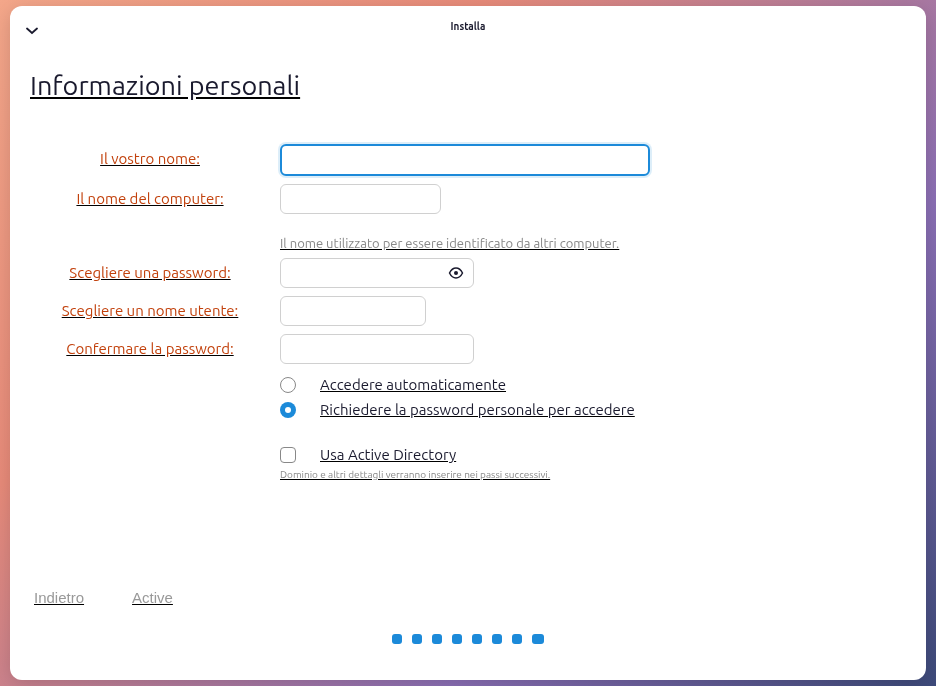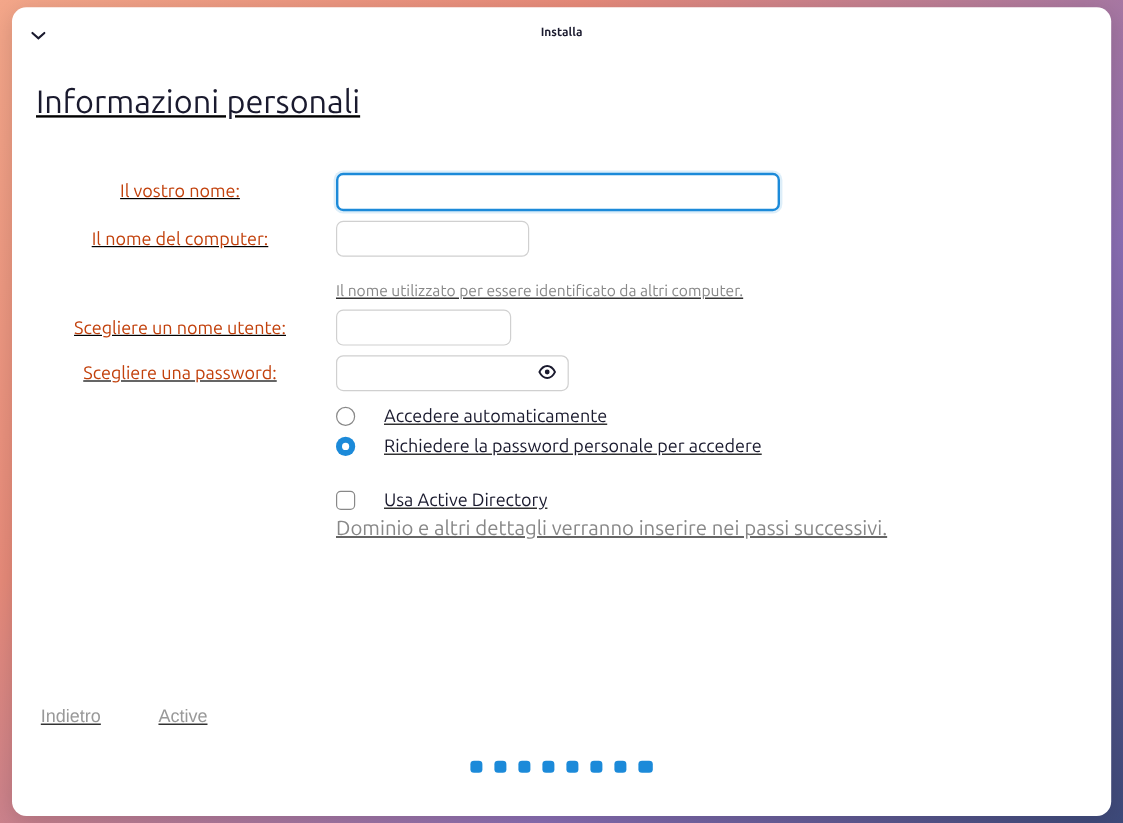--- a/index.html
+++ b/index.html
@@ -201,21 +201,21 @@
       border-radius: 4px;
       flex-shrink: 0;
     }
     
     .radio-label, .checkbox-label {
       font-size: 15px;
       color: #1a1a2e;
     }
     
     .ad-help {
-      font-size: 17px;
+      font-size: 10px;
       color: #888;
       margin-left: 250px;
       margin-top: 6px;
     }
     
     .footer {
       display: flex;
       justify-content: flex-start;
       gap: 40px;
       padding: 0 40px 20px 0;
@@ -279,45 +279,51 @@
         <div class="form-field">
           <input type="text" class="input-name" value="" style="">
         </div>
       </div>
 
       <div class="form-row">
         <label class="form-label">Il nome del computer:</label>
         <div class="form-field">
           <input type="text" class="input-computer" value="" style="">
           <div class="help-text">Il nome utilizzato per essere identificato da altri computer.</div>
-        </div>
-      </div>
-
-      <div class="form-row">
-        <label class="form-label">Scegliere un nome utente:</label>
-        <div class="form-field">
-          <input type="text" class="input-username" value="" style="">
         </div>
       </div>
 
       <div class="form-row">
         <label class="form-label">Scegliere una password:</label>
         <div class="form-field">
           <div class="input-password-wrap">
             <input type="password" class="input-password" value="" style="">
             <span class="eye-icon">
               <svg width="16" height="12" viewBox="0 0 16 12">
                 <path d="M8 1C4 1 1.5 6 1.5 6S4 11 8 11s6.5-5 6.5-5S12 1 8 1z" fill="none" stroke="#1a1a2e" stroke-width="1.5"></path>
                 <circle cx="8" cy="6" r="2" fill="#1a1a2e"></circle>
               </svg>
             </span>
           </div>
         </div>
       </div>
 
+      <div class="form-row">
+        <label class="form-label">Scegliere un nome utente:</label>
+        <div class="form-field">
+          <input type="text" class="input-username" value="" style="">
+        </div>
+      </div>
+
+      <div class="form-row">
+        <label class="form-label">Confermare la password:</label>
+        <div class="form-field">
+          <input type="password" class="input-confirm" value="" style="">
+        </div>
+      </div>
 
     </div>
 
     <div class="radio-group">
       <div class="radio-item">
         <span class="radio"></span>
         <span class="radio-label">Accedere automaticamente</span>
       </div>
       <div class="radio-item">
         <span class="radio checked"></span>

